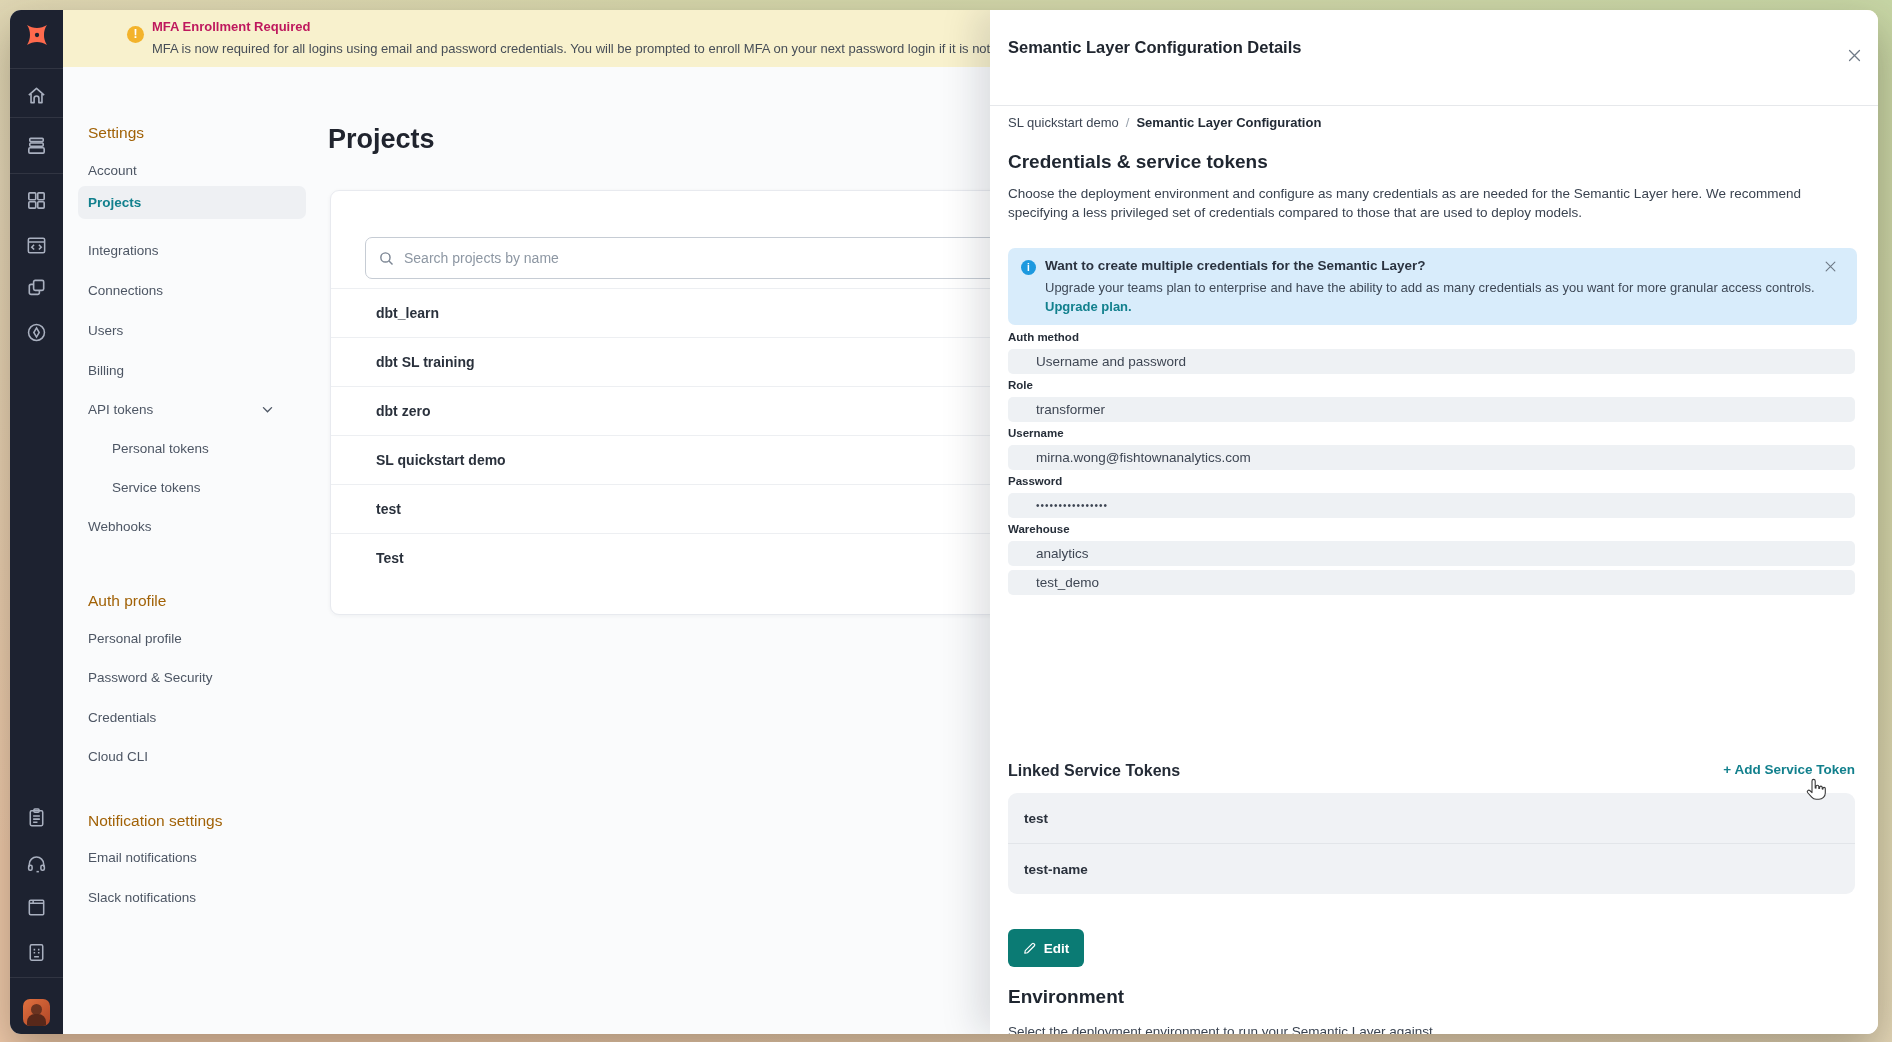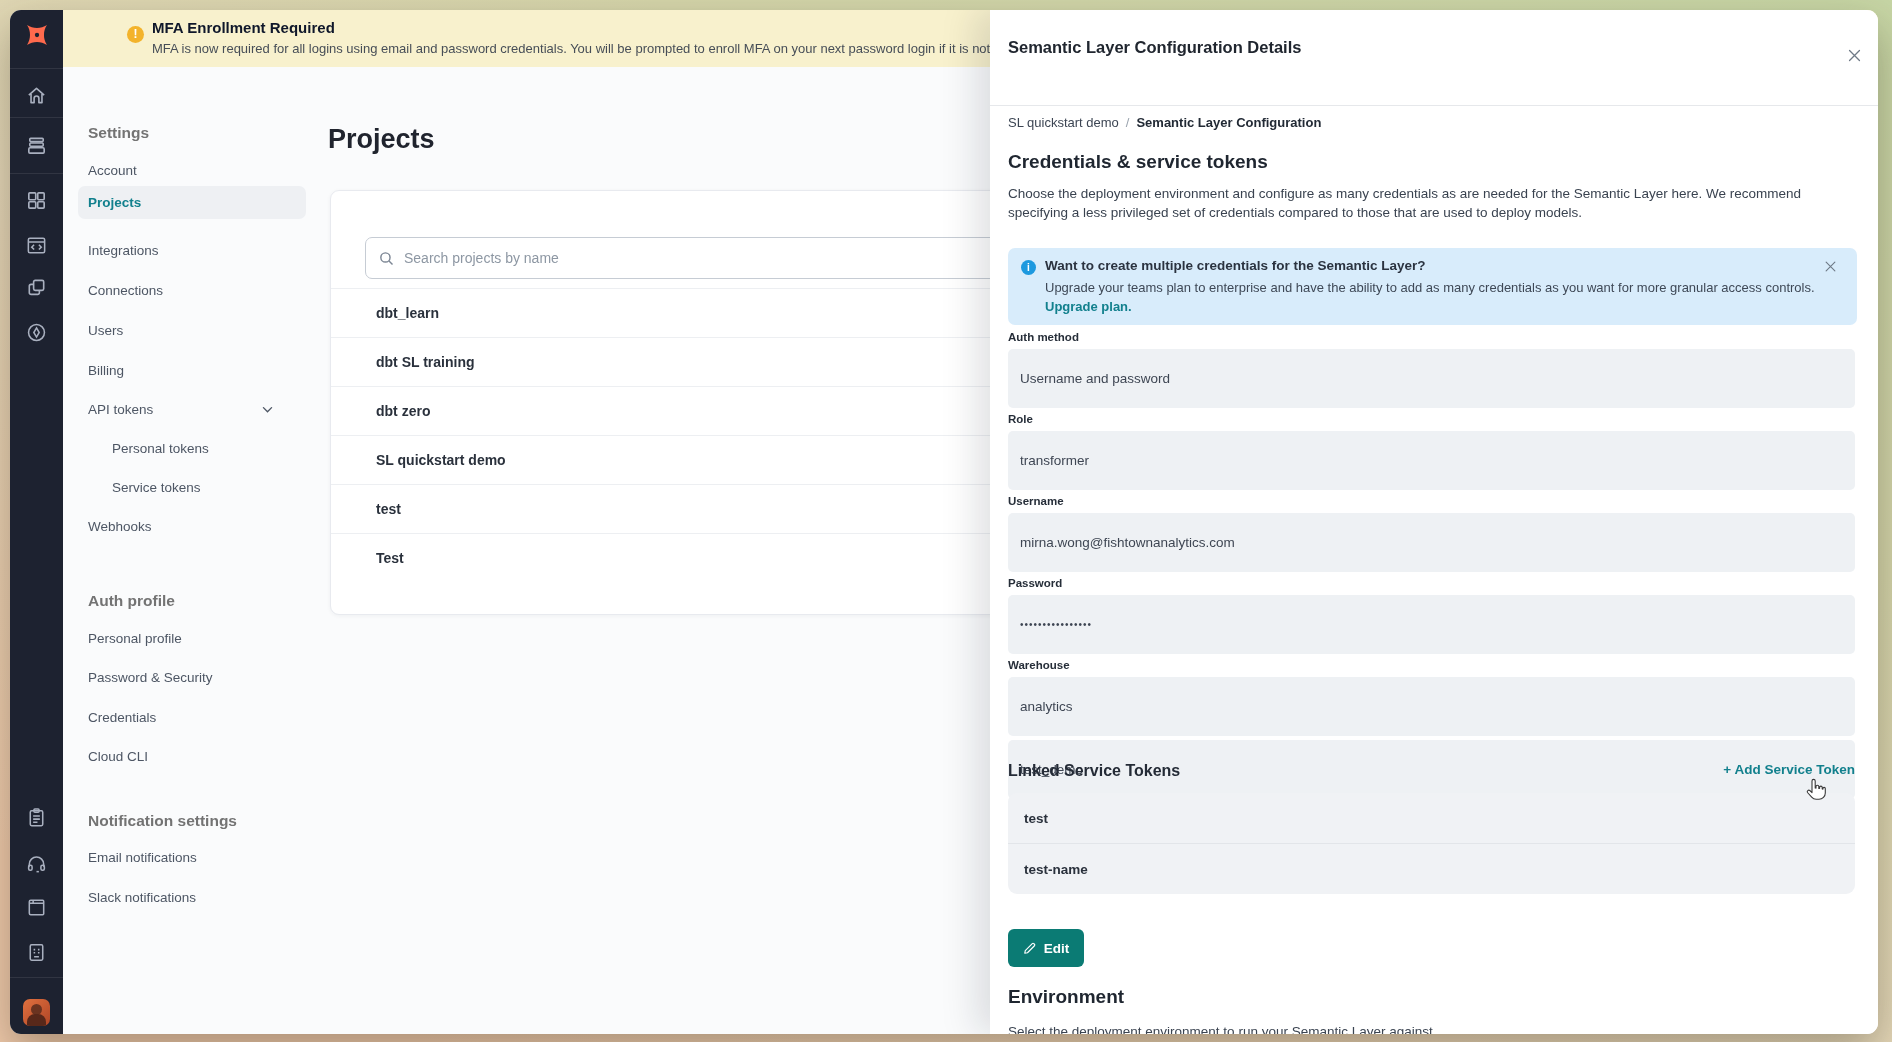--- a/index.html
+++ b/index.html
@@ -20,25 +20,25 @@
   .sb-icon{position:absolute;left:14px;width:25px;height:25px;color:#a9b0bf;display:flex;align-items:center;justify-content:center;}
   .sb-icon svg{display:block;}
   .avatar{position:absolute;left:13px;width:27px;height:27px;border-radius:7px;overflow:hidden;
           background:linear-gradient(135deg,#e0713f,#b04526);}
   .avatar .head{position:absolute;left:8px;top:5px;width:11px;height:11px;border-radius:50%;background:#6b3320;}
   .avatar .body{position:absolute;left:4px;top:15px;width:19px;height:14px;border-radius:8px 8px 0 0;background:#58281a;}
   
   .mfa{position:absolute;left:53px;top:0;right:0;height:57px;background:var(--banner-yellow);z-index:1;}
   .mfa-icon{position:absolute;left:64px;top:16px;width:17px;height:17px;border-radius:50%;background:var(--warning-yellow);
             color:#fff;font-size:12px;font-weight:bold;text-align:center;line-height:17px;}
-  .mfa-title{position:absolute;left:89px;top:9px;font-size:15px;font-weight:bold;color:#0f172a;}
+  .mfa-title{position:absolute;left:89px;top:9px;font-size:13px;font-weight:bold;color:#be185d;}
   .mfa-desc{position:absolute;left:89px;top:31px;font-size:13px;color:#474e57;white-space:nowrap;}
   
   .nav{position:absolute;left:68px;top:0;width:228px;z-index:2;}
-  .nav-h{position:absolute;left:10px;font-size:15.5px;font-weight:bold;color:#737373;line-height:20px;}
+  .nav-h{position:absolute;left:10px;font-size:15.5px;font-weight:normal;color:#a16207;line-height:20px;}
   .nav-i{position:absolute;left:10px;font-size:13.5px;color:#4d5664;line-height:18px;cursor:pointer;}
   .nav-i.sub{left:34px;}
   .nav-pill{position:absolute;left:0;width:228px;height:33px;background:#eef0f3;border-radius:7px;
             display:flex;align-items:center;padding-left:10px;cursor:pointer;}
   .nav-pill span{font-size:13.5px;font-weight:bold;color:var(--accent-teal);}
   .chev{position:absolute;left:182px;width:16px;height:16px;color:#4d5664;}
   
   .pg-title{position:absolute;left:318px;top:114px;font-size:27px;font-weight:bold;color:#20242e;z-index:2;}
   .card{position:absolute;left:320px;top:180px;width:700px;height:425px;background:#fff;border:1px solid #e8eaef;
         border-radius:9px;box-shadow:0 1px 4px rgba(20,30,50,.05);z-index:2;}
@@ -63,22 +63,22 @@
   .p-desc{position:absolute;left:18px;top:174px;width:848px;font-size:13.5px;line-height:19px;color:#3a4350;}
   .info{position:absolute;left:18px;top:238px;width:849px;height:77px;background:var(--info-blue-bg);border-radius:7px;}
   .info-icon{position:absolute;left:13px;top:12px;width:15px;height:15px;border-radius:50%;background:var(--info-blue);
              color:#fff;font-size:10px;font-weight:bold;text-align:center;line-height:15px;}
   .info-title{position:absolute;left:37px;top:10px;font-size:13.5px;font-weight:bold;color:#2b3340;}
   .info-desc{position:absolute;left:37px;top:32px;font-size:13px;color:#3e4856;}
   .info-link{position:absolute;left:37px;top:51px;font-size:13px;font-weight:bold;color:var(--accent-teal);cursor:pointer;}
   .form{position:absolute;left:18px;top:320px;width:847px;}
   .fblock{margin-bottom:4px;}
   .flabel{font-size:11.5px;font-weight:bold;color:#262e39;line-height:14px;margin-bottom:5px;}
-  .fval{height:59px;background:var(--field-bg);border-radius:5px;display:flex;align-items:center;
-        padding-left:12px;font-size:13.5px;color:#3e4653;}
+  .fval{height:25px;background:var(--field-bg);border-radius:5px;display:flex;align-items:center;
+        padding-left:28px;font-size:13.5px;color:#3e4653;}
   .tok-title{position:absolute;left:18px;top:752px;font-size:16px;font-weight:bold;color:#242b36;}
   .tok-add{position:absolute;right:23px;top:752px;font-size:13.5px;font-weight:bold;color:var(--accent-teal);cursor:pointer;}
   .tok-box{position:absolute;left:18px;top:783px;width:847px;height:101px;background:#f0f2f5;border-radius:9px;overflow:hidden;}
   .tok-row{height:50px;display:flex;align-items:center;padding-left:16px;font-size:13.5px;font-weight:bold;color:#2a313c;}
   .tok-div{height:1px;background:#e2e5e9;}
   .edit-btn{position:absolute;left:18px;top:919px;width:76px;height:38px;background:var(--button-teal);border:none;
             border-radius:6px;color:#fff;font-size:13.5px;font-weight:bold;display:flex;align-items:center;
             justify-content:center;gap:7px;cursor:pointer;font-family:"Liberation Sans","DejaVu Sans",sans-serif;}
   .env-h{position:absolute;left:18px;top:976px;font-size:19px;font-weight:bold;color:#1f2630;}
   .env-d{position:absolute;left:18px;top:1014px;font-size:13.5px;color:#3a4350;}

